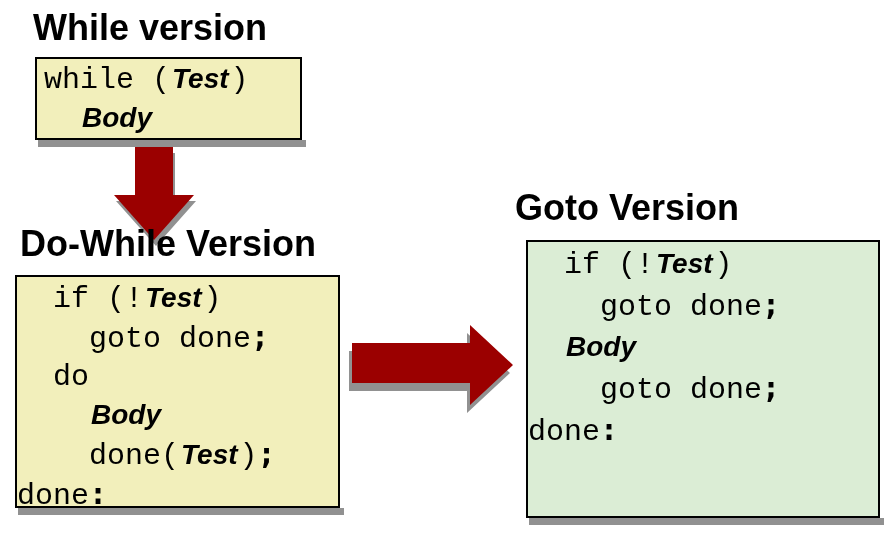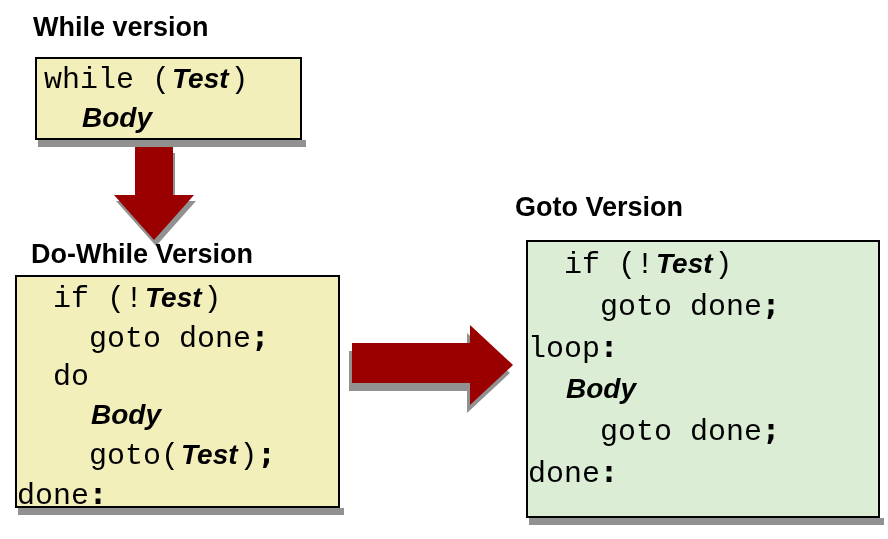--- a/index.html
+++ b/index.html
@@ -13,21 +13,21 @@
     width: 888px;
     height: 539px;
     background: #ffffff;
     overflow: hidden;
   }
   .heading {
     position: absolute;
     margin: 0;
     font-family: "Liberation Sans", sans-serif;
     font-weight: bold;
-    font-size: 27px;
+    font-size: 36px;
     line-height: 31px;
     color: var(--text, #000);
     white-space: nowrap;
   }
   .codebox {
     position: absolute;
     box-sizing: border-box;
     border: 2px solid var(--border, #000);
     font-family: "Liberation Mono", monospace;
     font-size: 30px;
@@ -61,21 +61,21 @@
     font-weight: bold;
     font-family: "DejaVu Sans Mono", monospace;
   }
   .arrow {
     position: absolute;
     overflow: visible;
   }
   .arrow .fill   { fill: var(--arrow-red, #9B0000); }
   .arrow .shadow { fill: var(--shadow-gray, #919191); }
   .h-while   { left: 33px;  top: 12px;  }
-  .h-dowhile { left: 20px;  top: 239px; margin-left: 11px; }
+  .h-dowhile { left: 20px;  top: 228px; }
   .h-goto    { left: 515px; top: 192px; }
 </style>
 </head>
 <body>
 
 <div class="canvas">
 
   <h2 class="heading h-while">While version</h2>
 
   <div class="codebox yellow box-while">
@@ -88,33 +88,32 @@
     <polygon class="fill" points="21,0 59,0 59,48 80,48 40,93 0,48 21,48"></polygon>
   </svg>
 
   <h2 class="heading h-dowhile">Do-While Version</h2>
 
   <div class="codebox yellow box-dowhile">
       <div class="code-line"><span class="seg-m">  if (!</span><span class="seg-v">Test</span><span class="seg-m">)</span></div>
       <div class="code-line"><span class="seg-m">    goto done</span><span class="seg-p">;</span></div>
       <div class="code-line"><span class="seg-m">  do</span></div>
       <div class="code-line"><span class="seg-m">    </span><span class="seg-v">Body</span></div>
-      <div class="code-line"><span class="seg-m">    goto(</span><span class="seg-v">Test</span><span class="seg-m">)</span><span class="seg-p">;</span></div>
+      <div class="code-line"><span class="seg-m">    done(</span><span class="seg-v">Test</span><span class="seg-m">)</span><span class="seg-p">;</span></div>
       <div class="code-line"><span class="seg-m">done</span><span class="seg-p">:</span></div>
     </div>
 
   <svg class="arrow" style="left:352px; top:325px;" width="161" height="80" viewBox="0 0 161 80" aria-hidden="true">
     <polygon class="shadow" points="0,18 118,18 118,0 161,40 118,80 118,58 0,58" transform="translate(-3,8)"></polygon>
     <polygon class="fill" points="0,18 118,18 118,0 161,40 118,80 118,58 0,58"></polygon>
   </svg>
 
   <h2 class="heading h-goto">Goto Version</h2>
 
   <div class="codebox green box-goto">
       <div class="code-line"><span class="seg-m">  if (!</span><span class="seg-v">Test</span><span class="seg-m">)</span></div>
       <div class="code-line"><span class="seg-m">    goto done</span><span class="seg-p">;</span></div>
-      <div class="code-line"><span class="seg-m">loop</span><span class="seg-p">:</span></div>
       <div class="code-line"><span class="seg-m">  </span><span class="seg-v">Body</span></div>
       <div class="code-line"><span class="seg-m">    goto done</span><span class="seg-p">;</span></div>
       <div class="code-line"><span class="seg-m">done</span><span class="seg-p">:</span></div>
     </div>
 
 </div>
 
 </body></html>

